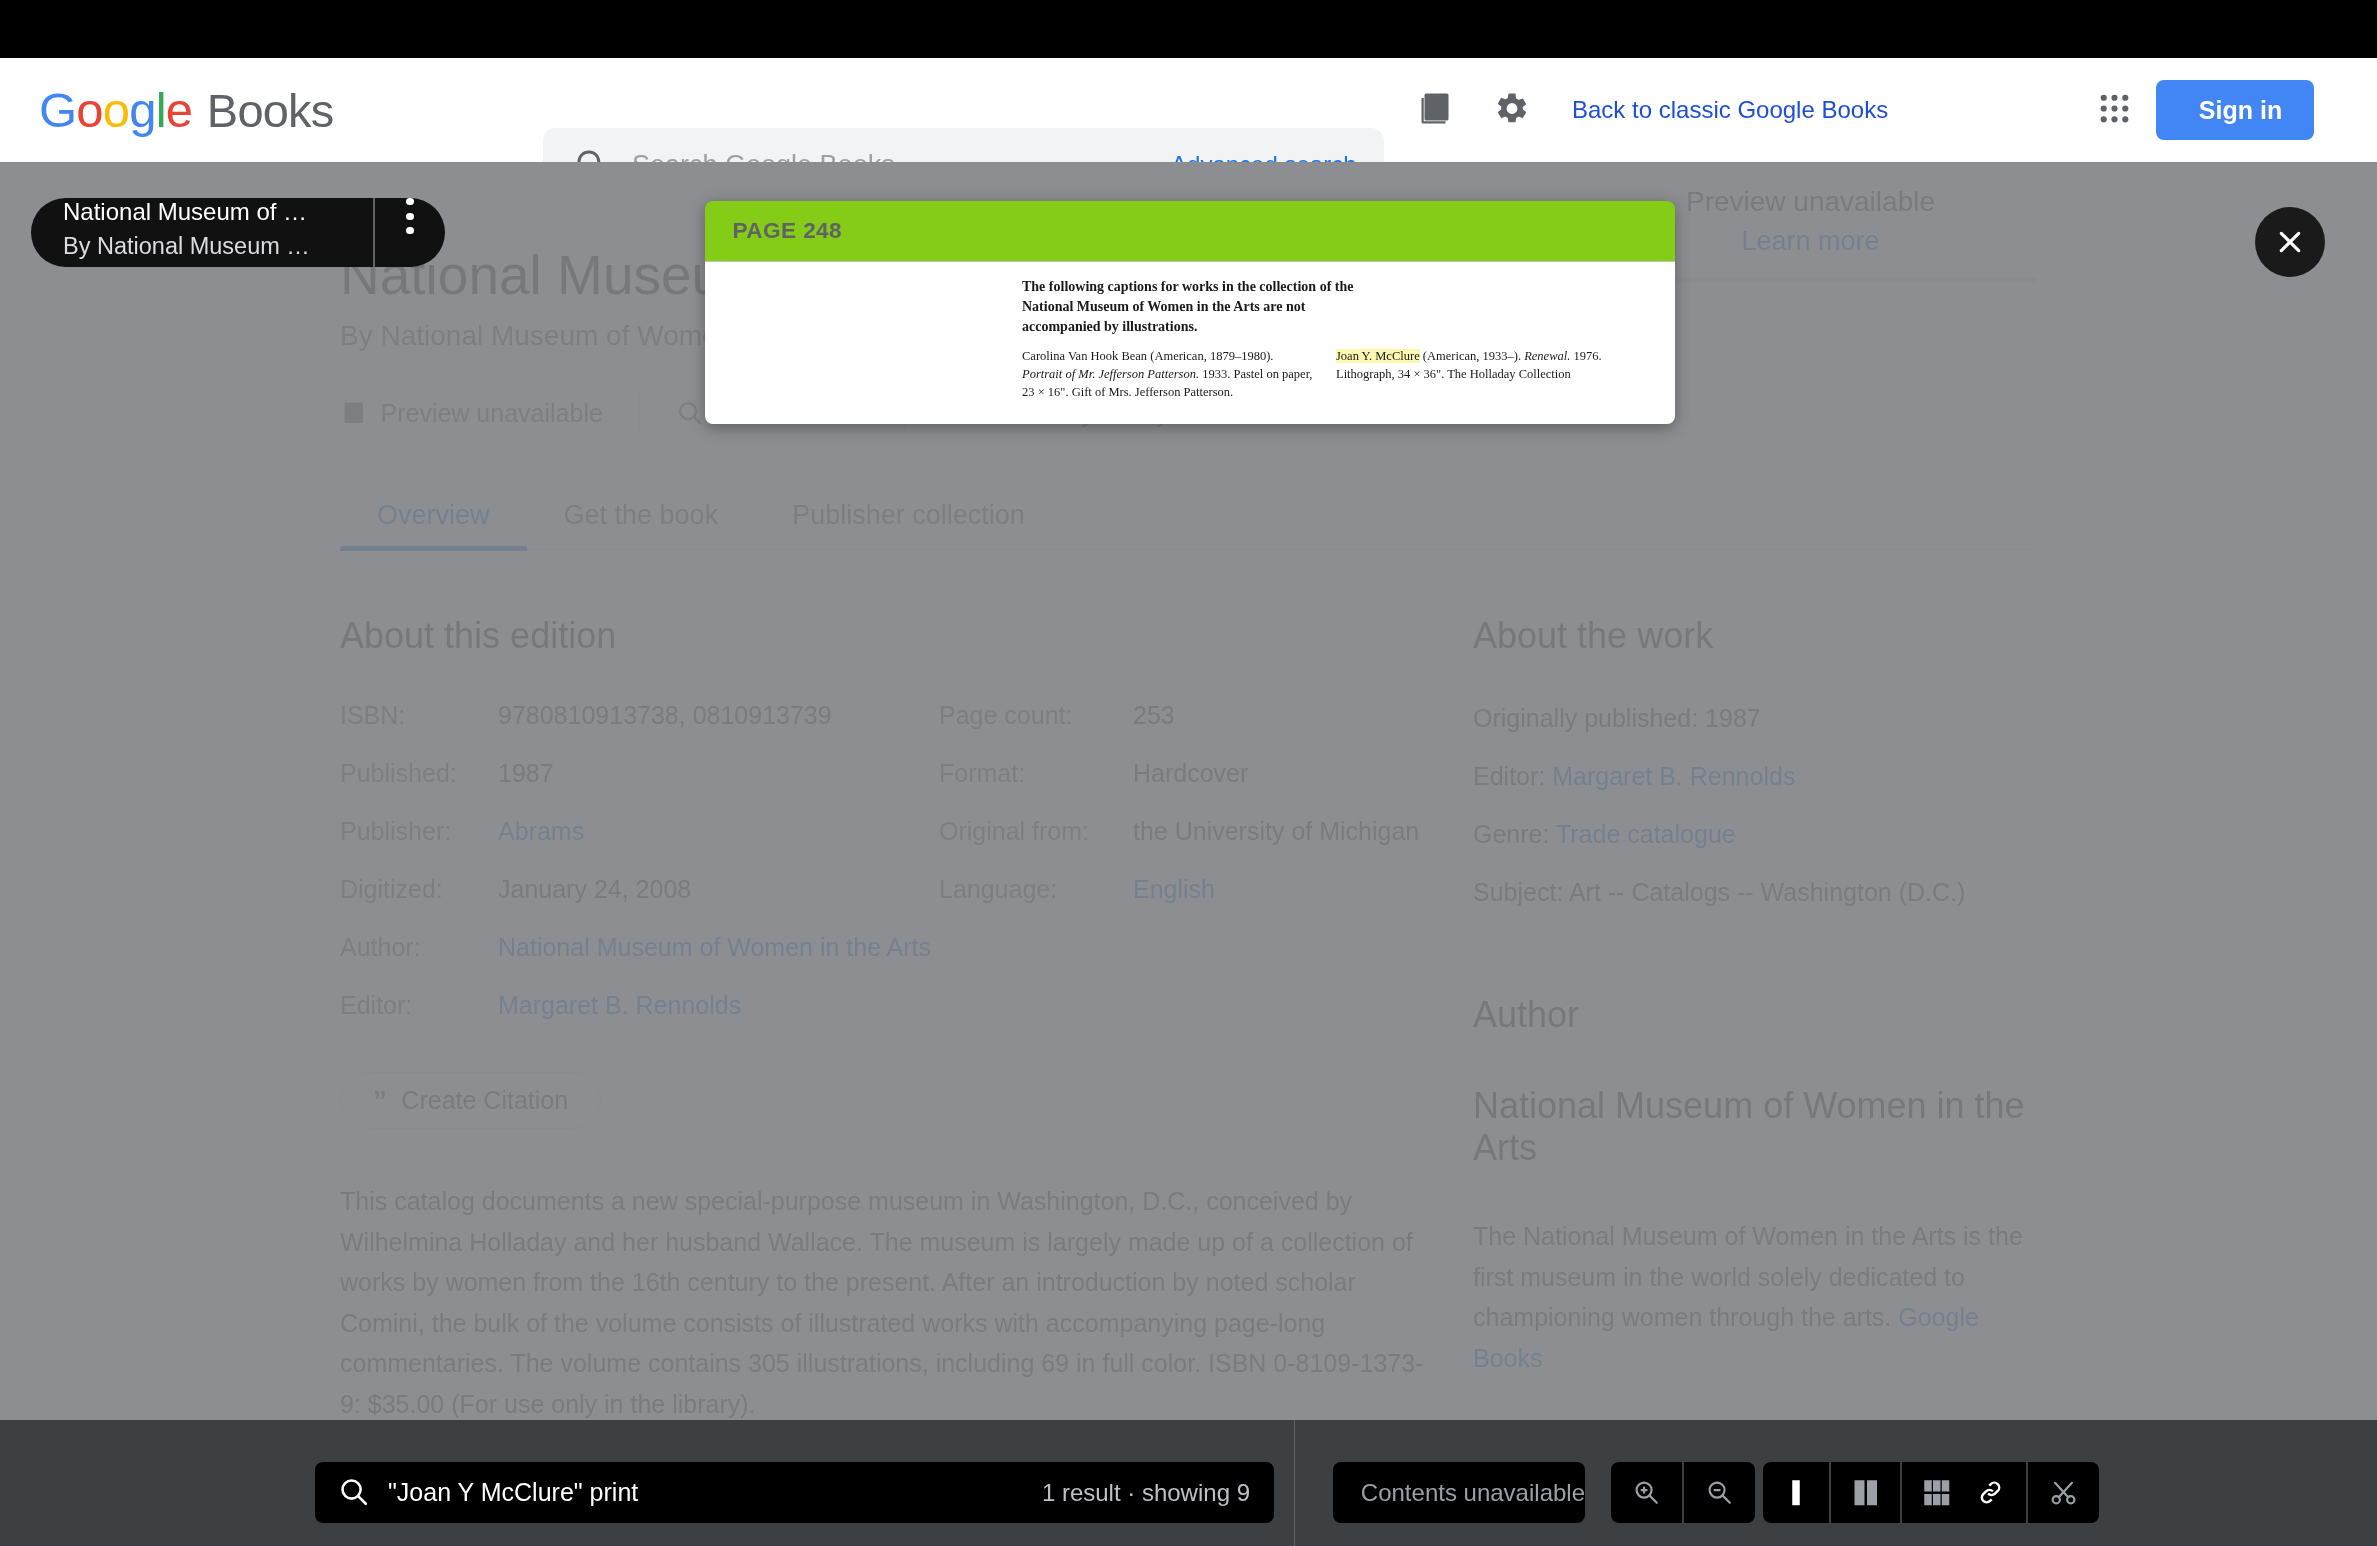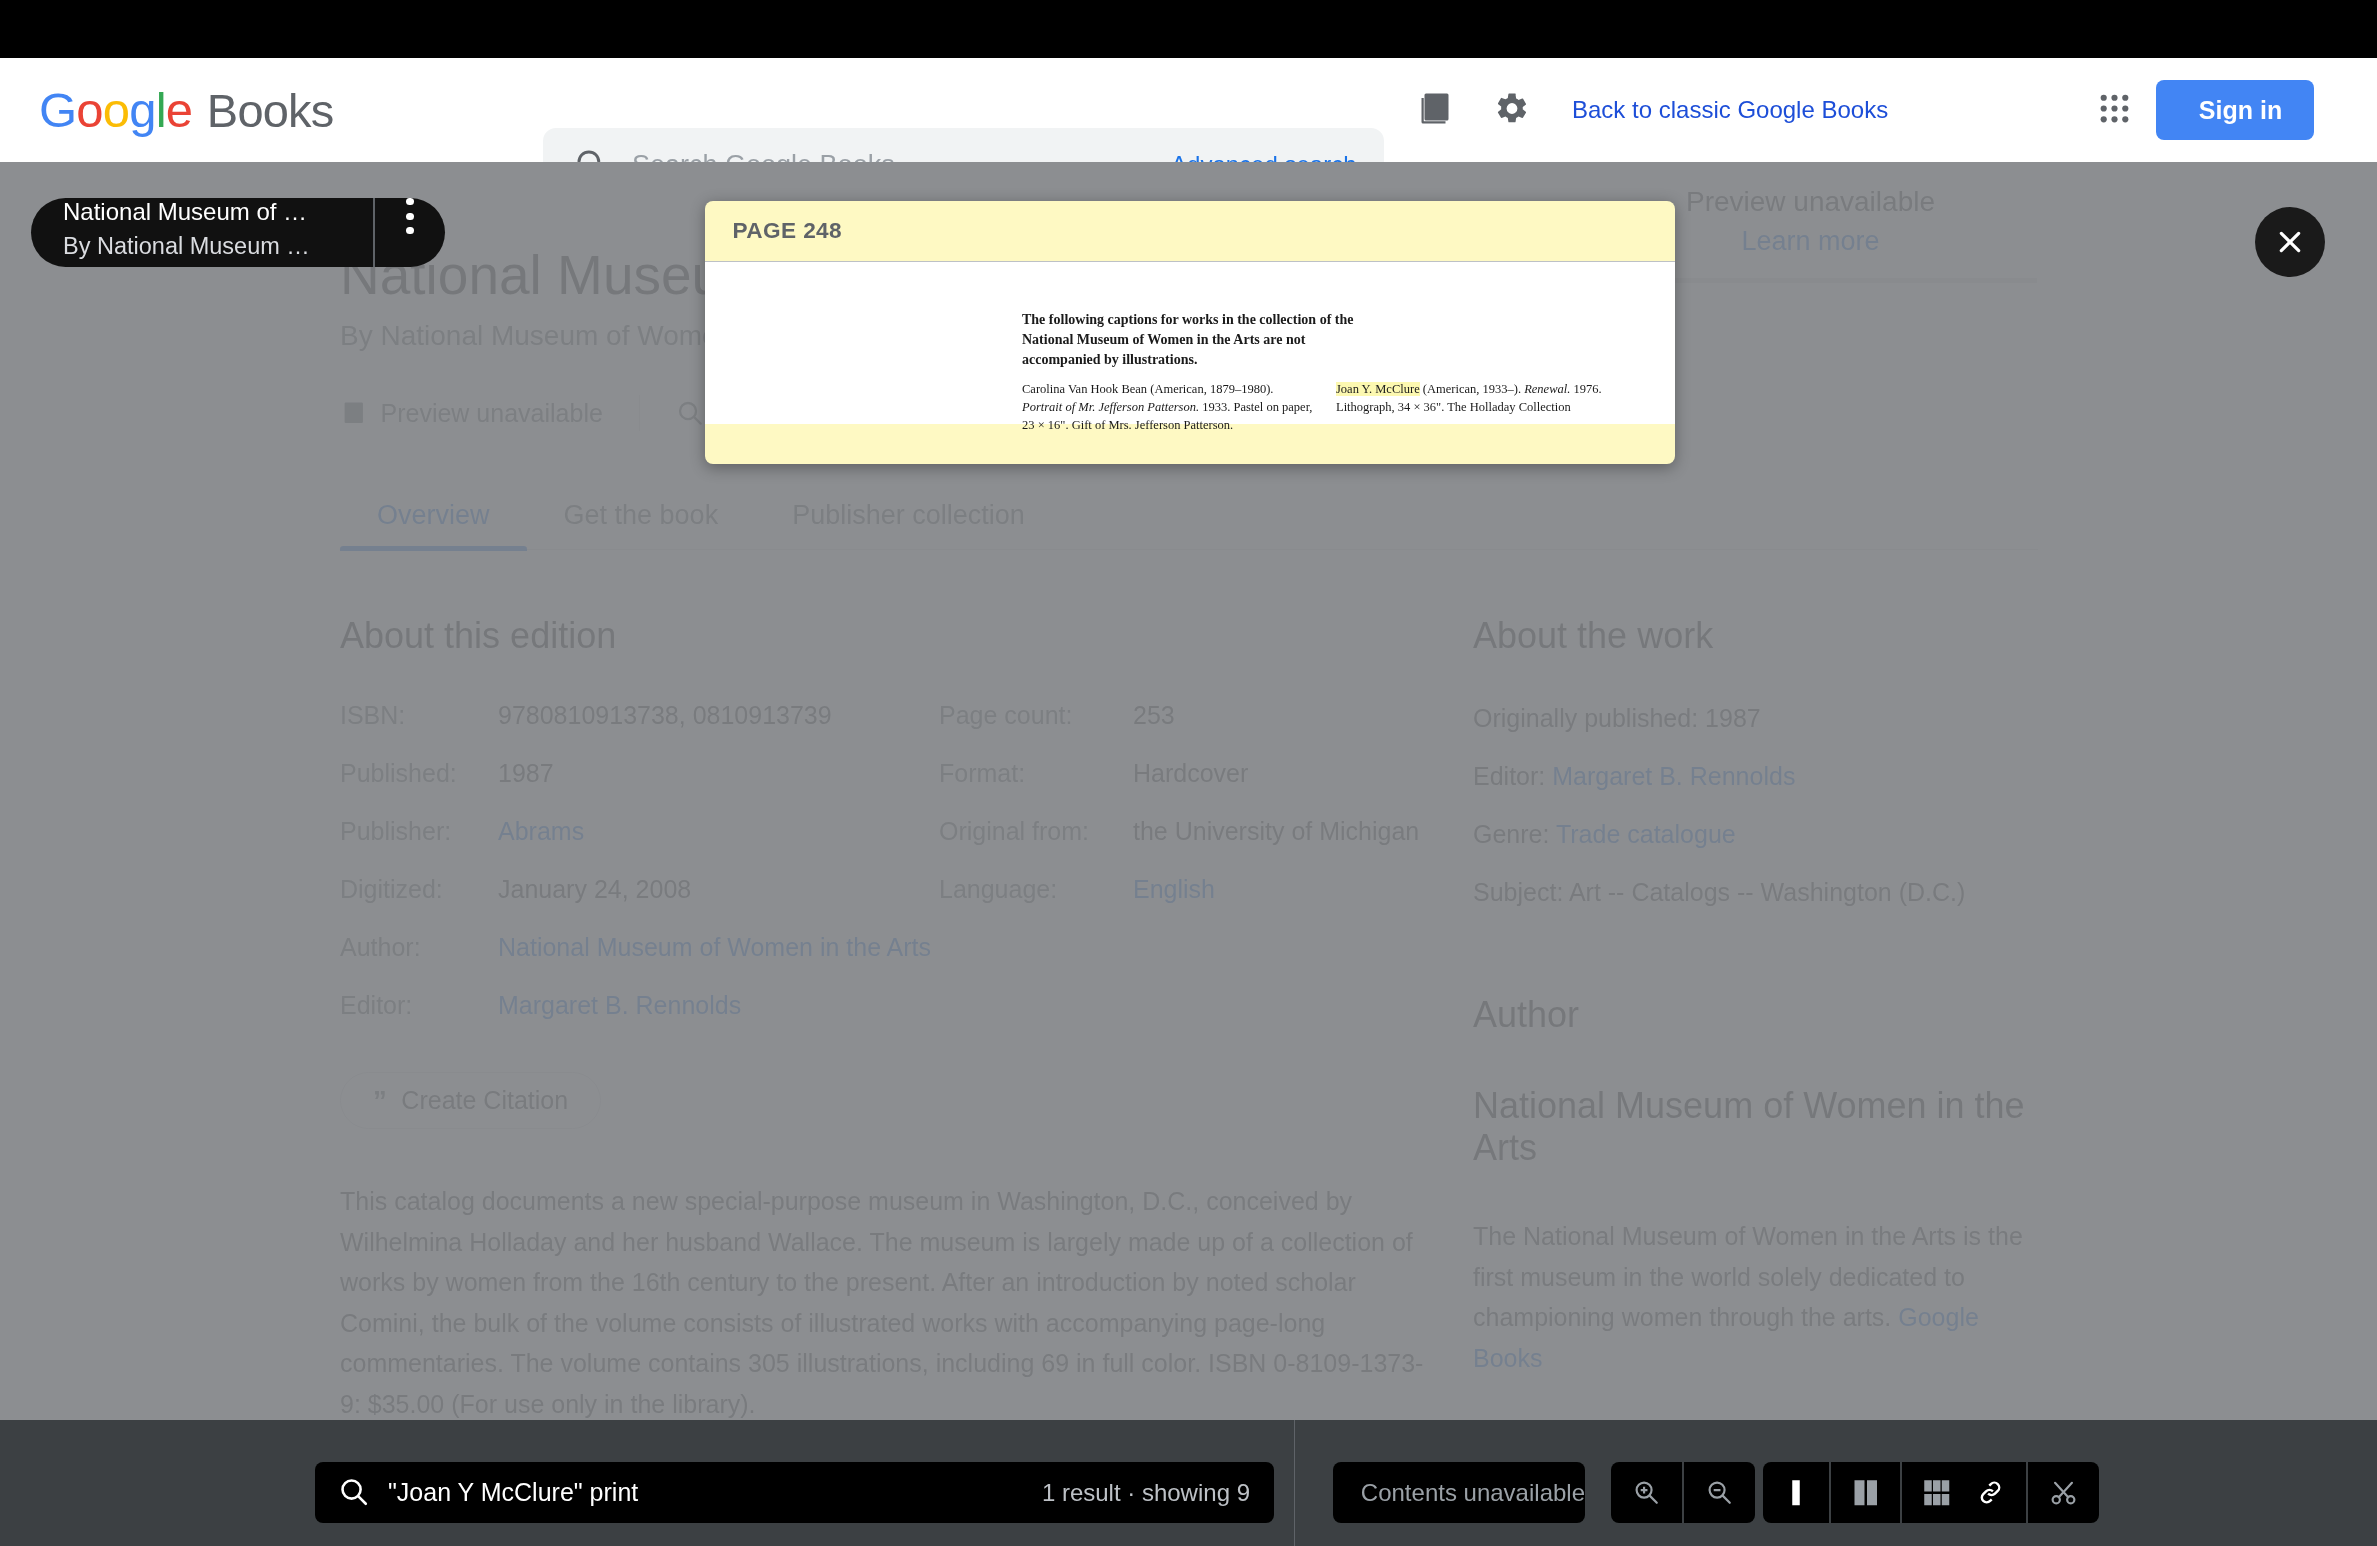--- a/index.html
+++ b/index.html
@@ -191,35 +191,35 @@
   
   .close-btn {
     position:absolute; left:2255px; top:207px; width: 70px; height: 70px;
     border-radius:50%; background:#1A1A1A;
     display:flex; align-items:center; justify-content:center; cursor:pointer;
     border:none;
   }
 
   
   .snippet {
-    position:absolute; left:705px; top:201px; width: 970px; height: 263px;
-    background:#fef9c3; border-radius: 8px;
+    position:absolute; left:705px; top:201px; width: 970px; height: 223px;
+    background:#84cc16; border-radius: 8px;
     box-shadow: 0 3.2px 14.6px rgba(0,0,0,0.32);
     overflow:hidden;
   }
   .snippet-hdr {
     height: 61px; border-bottom: 1.6px solid #BDC1C6;
     display:flex; align-items:center; padding-left: 27.5px;
   }
   .snippet-hdr .pg {
     font-size: 22.6px; font-weight: bold; color:#5F6368; letter-spacing: 0.4px;
   }
   .snippet-body { position:relative; height: 162px; background:#fff; padding: 18px 0 0 0; }
   .snip-line {
-    position:absolute; font-family:"Liberation Serif", serif; color:#1a1a1a;margin-top:33px;
+    position:absolute; font-family:"Liberation Serif", serif; color:#1a1a1a;
   }
   .sl-intro { left: 317px; top: 14.6px; width: 348px; font-size: 14px; line-height: 1.45; font-weight:600; }
   .sl-colL { left: 317px; top: 86px; width: 291px; font-size: 12.5px; line-height: 1.42; }
   .sl-colR { left: 631px; top: 86px; width: 291px; font-size: 12.5px; line-height: 1.42; }
   .hl { background:#FCF8B0; }
   .ital { font-style: italic; }
 
   
   .bottom-bar {
     position:absolute; left:0; top:1420px; width:2377px; height:126px;

